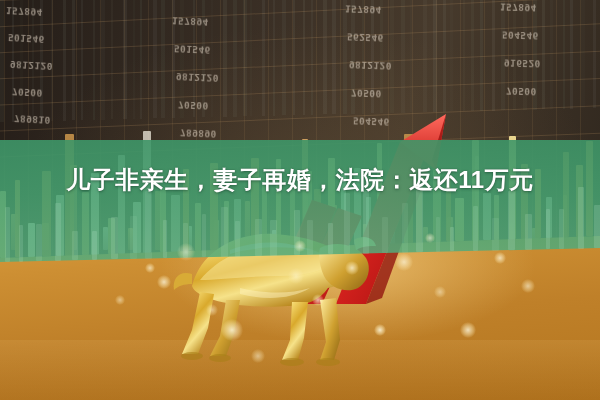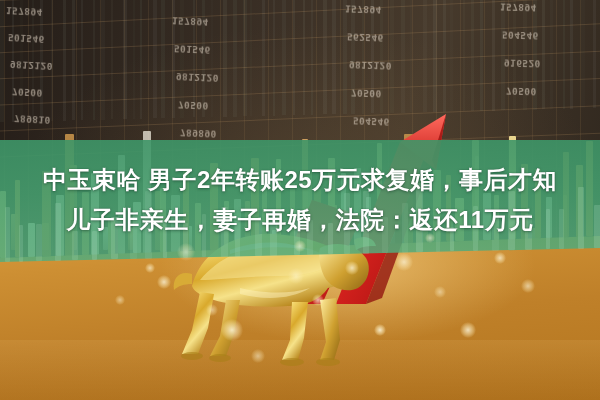--- a/index.html
+++ b/index.html
@@ -408,17 +408,16 @@
       <div class="bokeh" style="left: 521px; top: 279px; width: 14px; height: 14px; opacity: 0.63;"></div>
       <div class="bokeh" style="left: 374px; top: 324px; width: 12px; height: 12px; opacity: 0.9;"></div>
       <div class="bokeh" style="left: 251px; top: 349px; width: 14px; height: 14px; opacity: 0.53;"></div>
       <div class="bokeh" style="left: 145px; top: 263px; width: 10px; height: 10px; opacity: 0.7;"></div>
       <div class="bokeh" style="left: 294px; top: 240px; width: 12px; height: 12px; opacity: 0.63;"></div>
       <div class="bokeh" style="left: 425px; top: 233px; width: 10px; height: 10px; opacity: 0.64;"></div>
       <div class="bokeh" style="left: 494px; top: 252px; width: 12px; height: 12px; opacity: 0.75;"></div>
     </div>
 
   <div class="headline">
-    <span class="hl-line">中玉束哈 男子2年转账25万元求复婚，事后才知</span>
     <span class="hl-line">儿子非亲生，妻子再婚，法院：返还11万元</span>
   </div>
 
 </div>
 
 </body></html>

